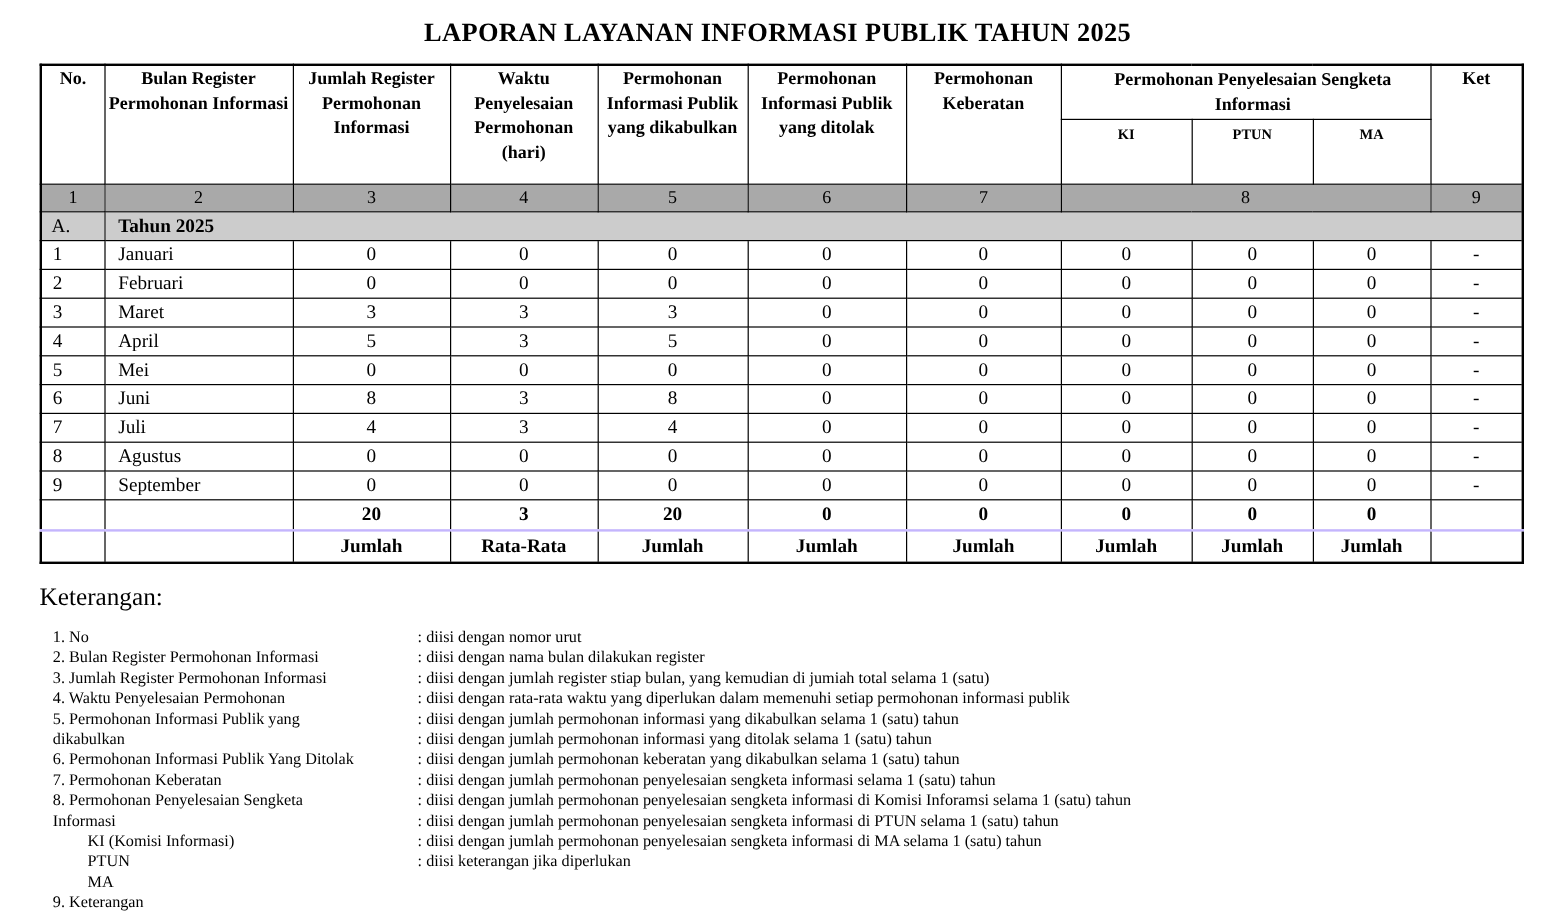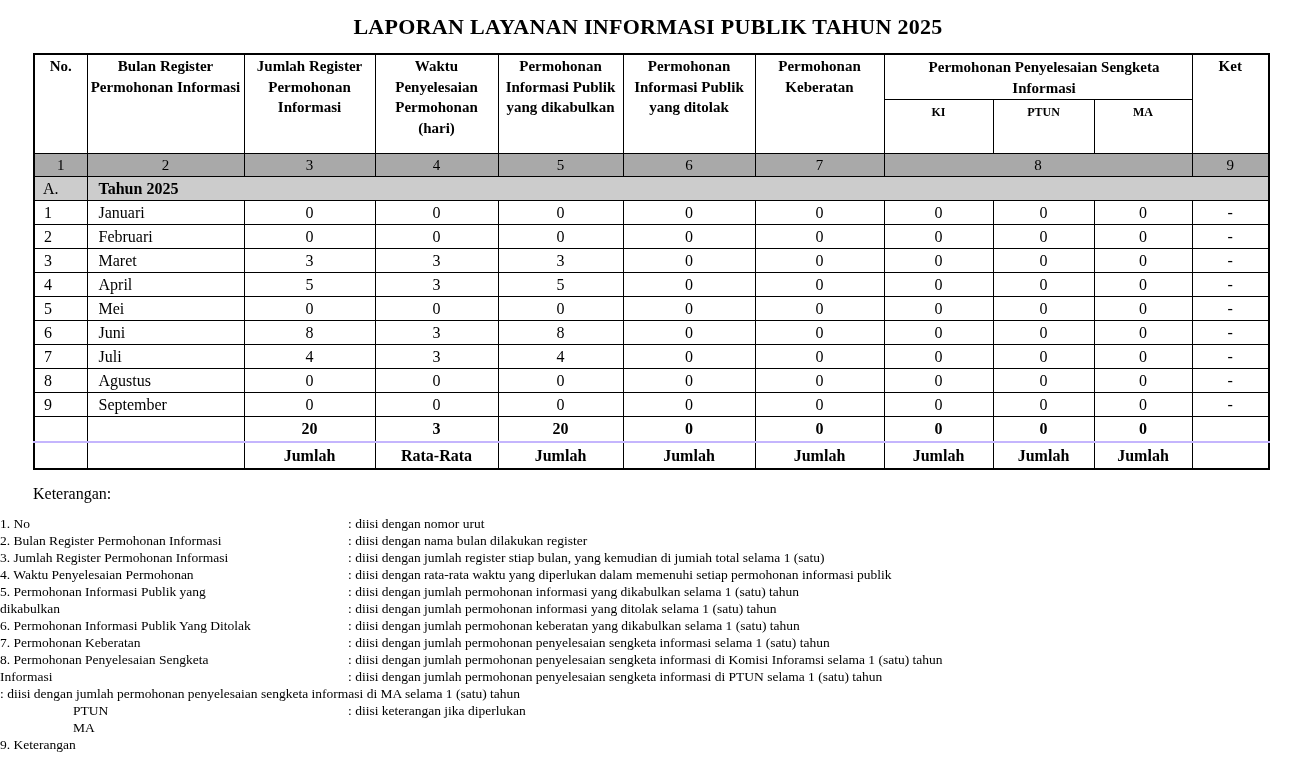--- a/index.html
+++ b/index.html
@@ -68,31 +68,32 @@
   }
   tr.labels td {
     height: 25px;
     font-size: 16px;
     font-weight: bold;
     text-align: center;
     border-top: 2px solid #c4b5fd;
   }
   .ket-heading {
     margin: 15px 0 0 33px;
-    font-size: 16px;
+    font-size: 21px;
   }
   .ket-list {
     margin-top: 12px;
     font-size: 13.5px;
     line-height: 17px;
   }
   .ket-row { display: flex; }
   .ket-term {
     width: 348px;
     box-sizing: border-box;
+    padding-left: 44px;
     flex-shrink: 0;
   }
   .ket-term.cont { }
   .ket-term.indent { padding-left: 73px; }
   .ket-desc { flex: 1; }
 </style>
 </head>
 <body>
 
 <div class="title">LAPORAN LAYANAN INFORMASI PUBLIK TAHUN 2025</div>
@@ -328,20 +329,21 @@
   </div>
   <div class="ket-row">
     <span class="ket-term">8. Permohonan Penyelesaian Sengketa</span>
     <span class="ket-desc">: diisi dengan jumlah permohonan penyelesaian sengketa informasi di Komisi Inforamsi selama 1 (satu) tahun</span>
   </div>
   <div class="ket-row">
     <span class="ket-term cont">Informasi</span>
     <span class="ket-desc">: diisi dengan jumlah permohonan penyelesaian sengketa informasi di PTUN selama 1 (satu) tahun</span>
   </div>
   <div class="ket-row">
+    <span class="ket-term indent">KI (Komisi Informasi)</span>
     <span class="ket-desc">: diisi dengan jumlah permohonan penyelesaian sengketa informasi di MA selama 1 (satu) tahun</span>
   </div>
   <div class="ket-row">
     <span class="ket-term indent">PTUN</span>
     <span class="ket-desc">: diisi keterangan jika diperlukan</span>
   </div>
   <div class="ket-row">
     <span class="ket-term indent">MA</span>
     <span class="ket-desc"></span>
   </div>

